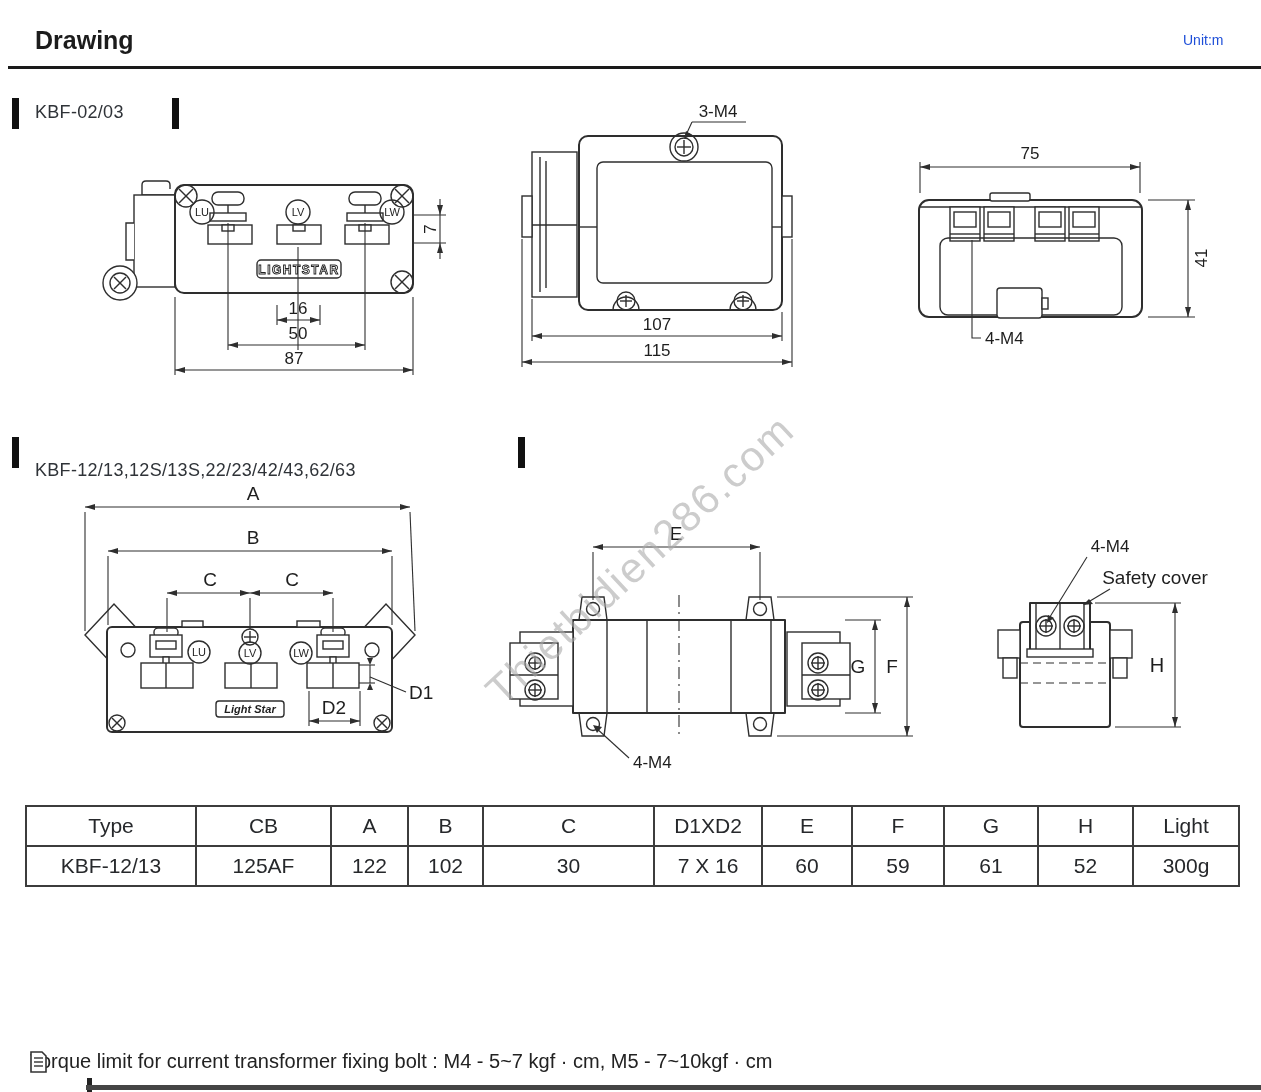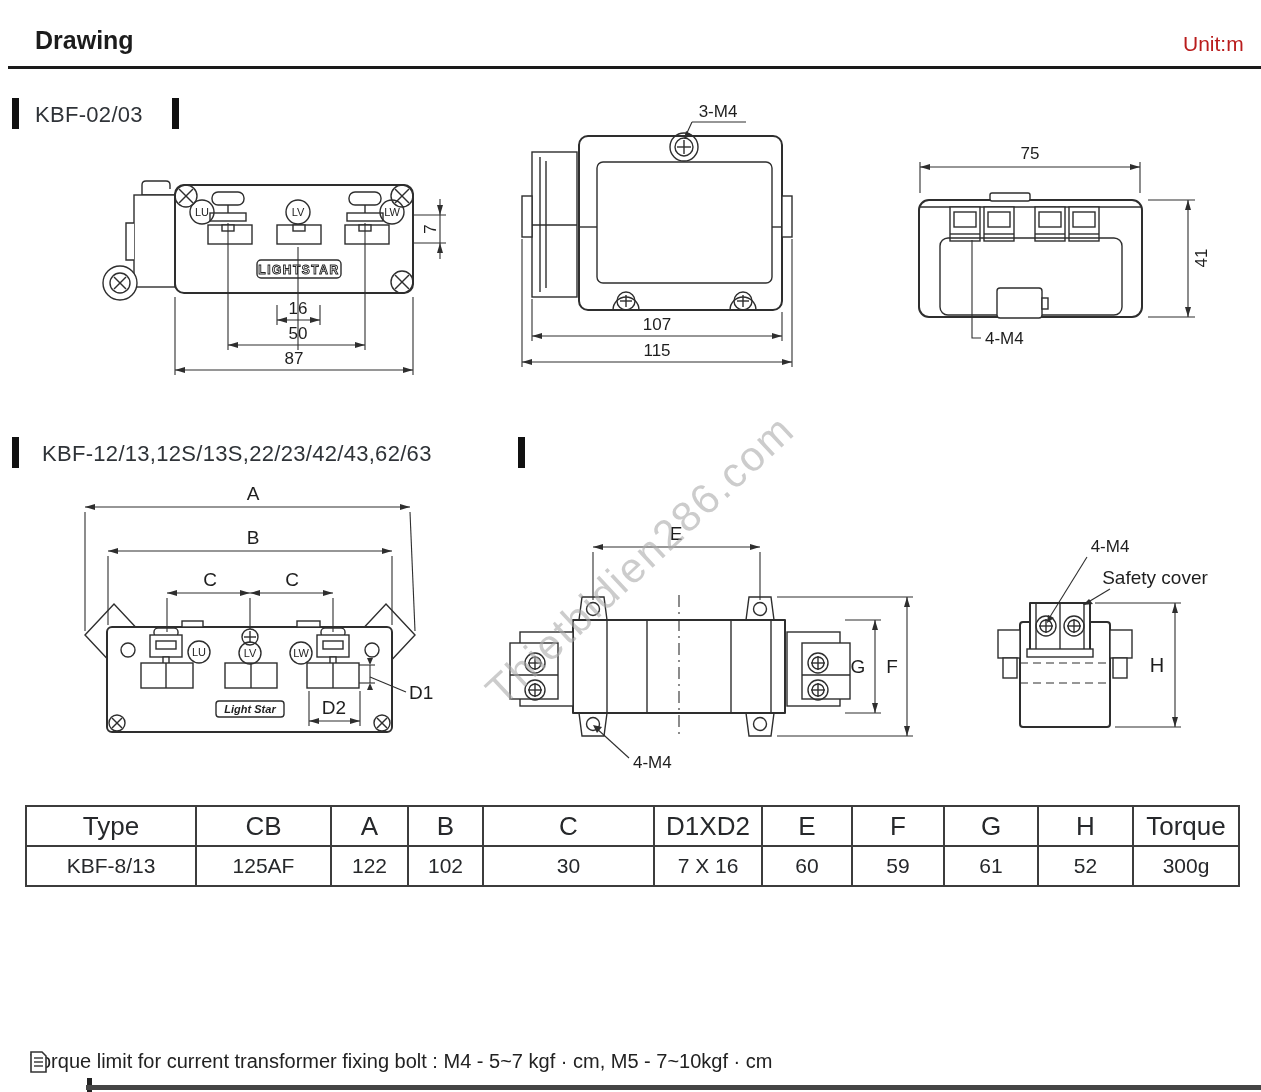--- a/index.html
+++ b/index.html
@@ -3,26 +3,26 @@
 <meta charset="utf-8">
 <style>
   * { margin:0; padding:0; box-sizing:border-box; }
   html,body { width:1261px; height:1092px; background:#ffffff;
     font-family:"Liberation Sans", sans-serif; color:#2b2b2b; overflow:hidden; }
   .abs { position:absolute; }
   #page { position:relative; width:1159px; height:1092px; background:#fff; }
 
   
   .page-title { left:35px; top:26px; font-size:25px; font-weight:bold; color:#1c1c1c; }
-  .unit-label { left:1183px; top:32px; font-size:21px; color:#b91c1c; }
+  .unit-label { left:1183px; top:32px; font-size:14px; color:#1d4ed8; }
   .header-rule { left:8px; top:66px; width:1253px; height:3px; background:#1a1a1a; }
 
   
   .sec-bar { width:7px; height:31px; background:#111; }
-  .sec-title { font-size:22px; color:#2f3338; letter-spacing:0.3px; }
+  .sec-title { font-size:18px; color:#2f3338; letter-spacing:0.3px; }
 
   svg { position:absolute; overflow:visible; }
   svg * { vector-effect:none; }
   .ol1 { fill:none; stroke:#2e2e2e; stroke-width:1.4; stroke-linejoin:round; }
   .wh  { fill:#ffffff; stroke:#2e2e2e; stroke-width:2; stroke-linejoin:round; }
   .wh1 { fill:#ffffff; stroke:#2e2e2e; stroke-width:1.4; }
   .dim { stroke:#2e2e2e; stroke-width:1.1; fill:none; }
   .ah  { fill:#2e2e2e; stroke:none; }
   .dtx { font-family:"Liberation Sans",sans-serif; font-size:17px; fill:#1e1e1e; }
   .dtx-big { font-family:"Liberation Sans",sans-serif; font-size:19px; fill:#1e1e1e; }
@@ -33,21 +33,21 @@
     align-items:center; justify-content:center; pointer-events:none; }
   .watermark span { font-size:42px; color:#ababab; opacity:0.6; letter-spacing:2px;
     transform:rotate(-43deg); white-space:nowrap; }
 
   
   table.spec { position:absolute; left:25px; top:805px; width:1213px;
     border-collapse:collapse; table-layout:fixed; }
   table.spec th, table.spec td { border:2px solid #3c3c3c; height:40px;
     text-align:center; font-size:21px; font-weight:normal; color:#26282b;
     white-space:nowrap; overflow:hidden; }
-  table.spec th { font-size:26px; }
+  table.spec th { font-size:21px; }
 
   
   .footnote { left:30px; top:1050px; display:flex; align-items:center; gap:12px; }
   .footnote .txt { font-size:20px; color:#222; }
 
   .bottom-cut-line { left:86px; top:1085px; width:1175px; height:5px; background:#454545; }
   .bottom-cut-tick { left:87px; top:1078px; width:5px; height:14px; background:#222; }
 </style>
 </head>
 <body>
@@ -250,21 +250,21 @@
         <polygon class="ah" points="283,182 280,172 286,172"></polygon>
       <text class="dtx" x="125" y="24" text-anchor="middle">75</text>
       <text class="dtx" x="297" y="128" text-anchor="middle" transform="rotate(-90 297,123)">41</text>
 
       <polyline class="dim" points="67,105 67,203 76,203"></polyline>
       <text class="dtx" x="80" y="209" text-anchor="start">4-M4</text>
     </g>
   </svg>
 
   <div class="abs sec-bar" style="left:12px;top:437px;"></div>
-  <div class="abs sec-title" style="left:35px;top:441px;margin-left:7px;">KBF-12/13,12S/13S,22/23/42/43,62/63</div>
+  <div class="abs sec-title" style="left:35px;top:460px;">KBF-12/13,12S/13S,22/23/42/43,62/63</div>
   <div class="abs sec-bar" style="left:518px;top:437px;"></div>
 
   <svg style="left:70px;top:485px;" width="400" height="270" viewBox="0 0 400 270">
 
     <g>
       <polygon class="wh1" points="15,150 44,119 73,150 44,181"></polygon>
       <polygon class="wh1" points="287,150 316,119 345,150 316,181"></polygon>
     </g>
     <g>
       <rect class="wh" x="37" y="142" width="285" height="105" rx="5"></rect>
@@ -518,26 +518,26 @@
         <th>Type</th>
         <th>CB</th>
         <th>A</th>
         <th>B</th>
         <th>C</th>
         <th>D1XD2</th>
         <th>E</th>
         <th>F</th>
         <th>G</th>
         <th>H</th>
-        <th>Torque</th>
+        <th>Light</th>
       </tr>
     </thead>
     <tbody>
       <tr>
-        <td>KBF-8/13</td>
+        <td>KBF-12/13</td>
         <td>125AF</td>
         <td>122</td>
         <td>102</td>
         <td>30</td>
         <td>7 X 16</td>
         <td>60</td>
         <td>59</td>
         <td>61</td>
         <td>52</td>
         <td>300g</td>

